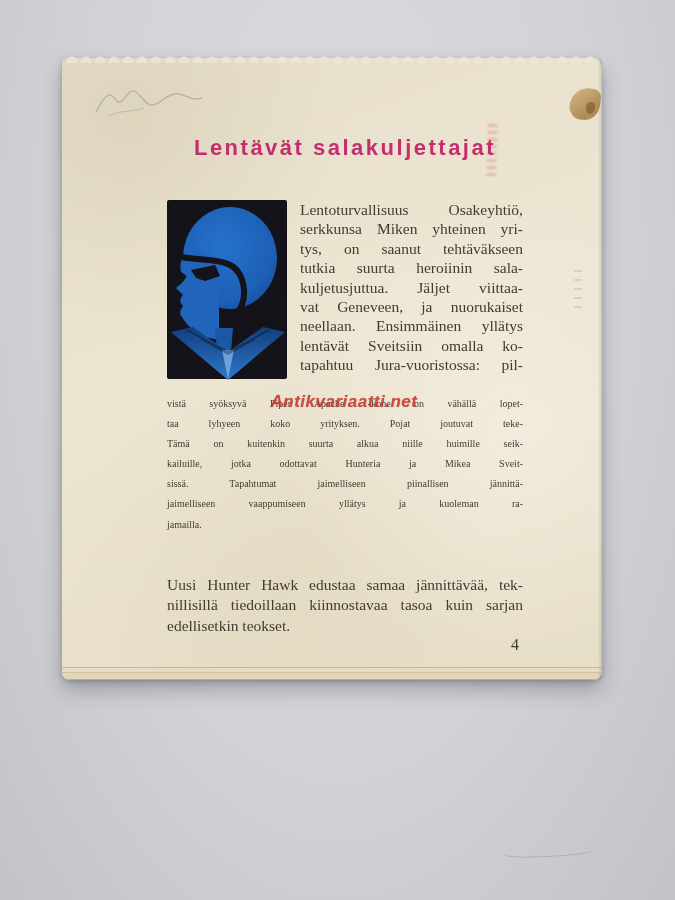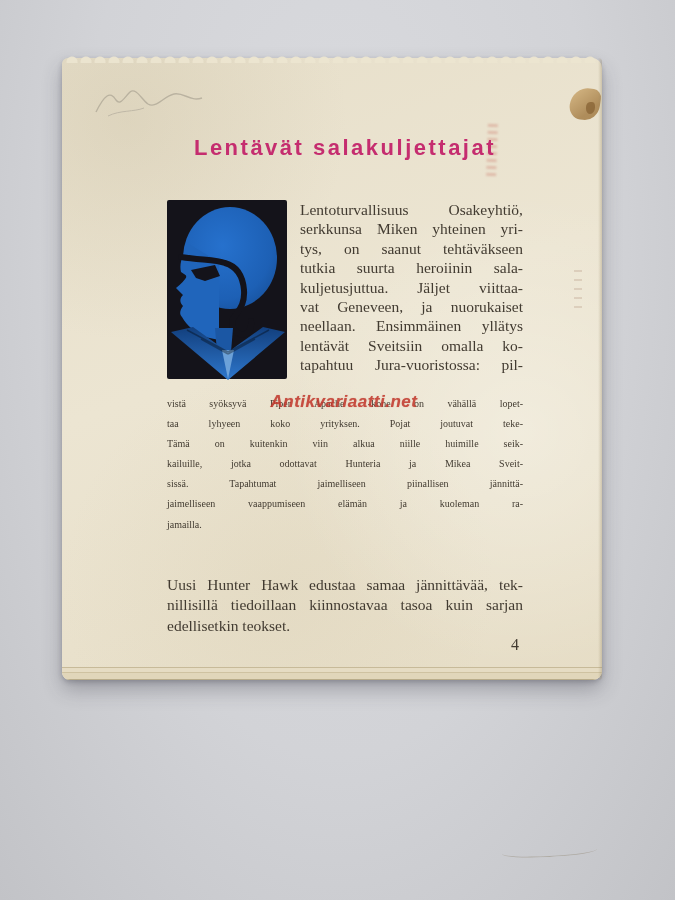--- a/index.html
+++ b/index.html
@@ -108,24 +108,24 @@
         <div class="line">kuljetusjuttua. Jäljet viittaa-</div>
         <div class="line">vat Geneveen, ja nuorukaiset</div>
         <div class="line">neellaan. Ensimmäinen yllätys</div>
         <div class="line">lentävät Sveitsiin omalla ko-</div>
         <div class="line">tapahtuu Jura-vuoristossa: pil-</div>
       </div>
 
     <div class="col full">
         <div class="line">vistä syöksyvä Piper Apache -kone on vähällä lopet-</div>
         <div class="line">taa lyhyeen koko yrityksen. Pojat joutuvat teke-</div>
-        <div class="line">Tämä on kuitenkin viin alkua niille huimille seik-</div>
+        <div class="line">Tämä on kuitenkin suurta alkua niille huimille seik-</div>
         <div class="line">kailuille, jotka odottavat Hunteria ja Mikea Sveit-</div>
         <div class="line">sissä. Tapahtumat jaimelliseen piinallisen jännittä-</div>
-        <div class="line">jaimelliseen vaappumiseen elämän ja kuoleman ra-</div>
+        <div class="line">jaimelliseen vaappumiseen yllätys ja kuoleman ra-</div>
         <div class="line">jamailla.</div>
       </div>
 
     <div class="watermark">Antikvariaatti.net</div>
 
     <div class="col para2">
         <div class="line">Uusi Hunter Hawk edustaa samaa jännittävää, tek-</div>
         <div class="line">nillisillä tiedoillaan kiinnostavaa tasoa kuin sarjan</div>
         <div class="line">edellisetkin teokset.</div>
       </div>

